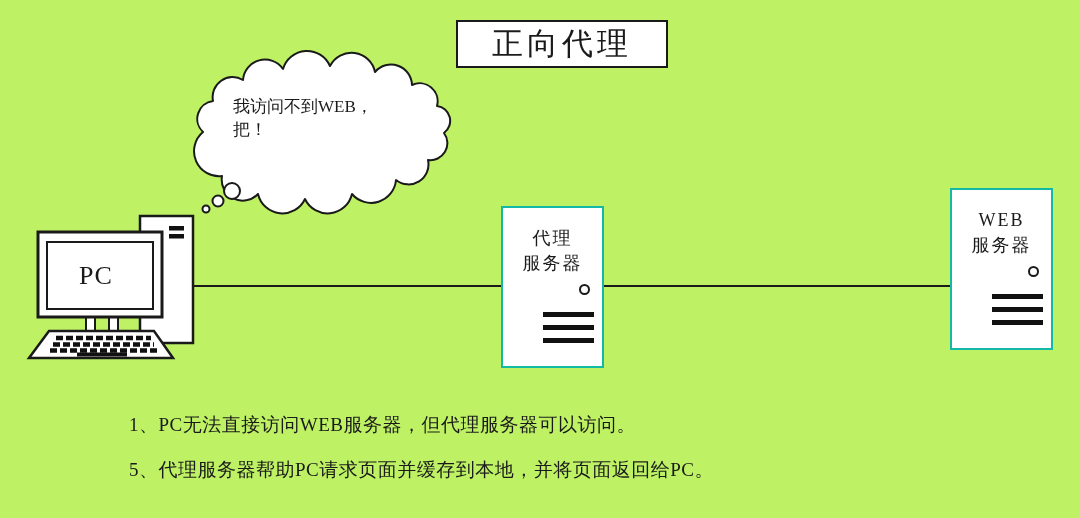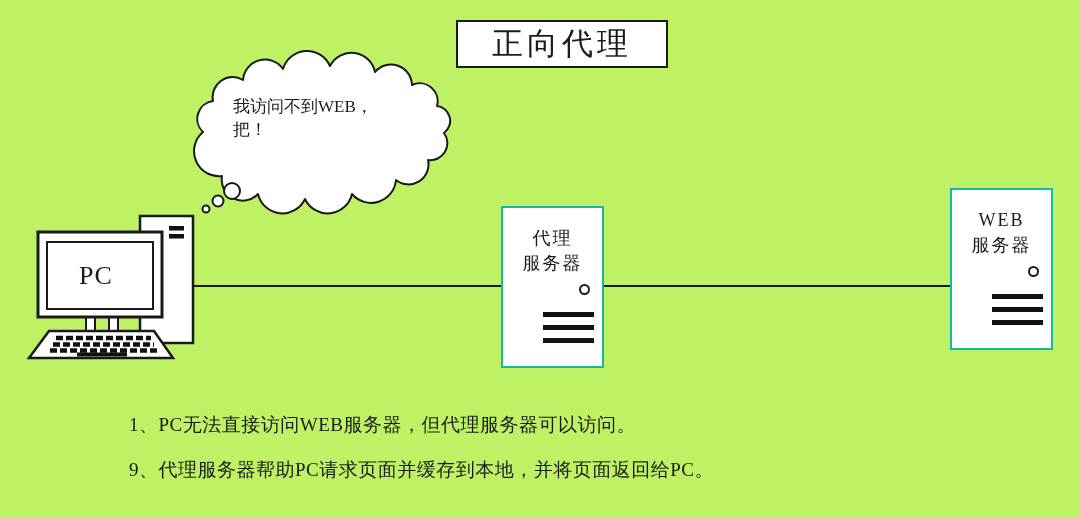--- a/index.html
+++ b/index.html
@@ -170,15 +170,15 @@
     </div>
     <div class="server-led"></div>
     <div class="server-vents">
       <div class="vent-bar"></div>
       <div class="vent-bar"></div>
       <div class="vent-bar"></div>
     </div>
   </div>
 
   <div class="abs note n1">1、PC无法直接访问WEB服务器，但代理服务器可以访问。</div>
-  <div class="abs note n2">9、代理服务器帮助PC请求页面并缓存到本地，并将页面返回给PC。</div>
+  <div class="abs note n2">5、代理服务器帮助PC请求页面并缓存到本地，并将页面返回给PC。</div>
 
 </div>
 
 </body></html>

